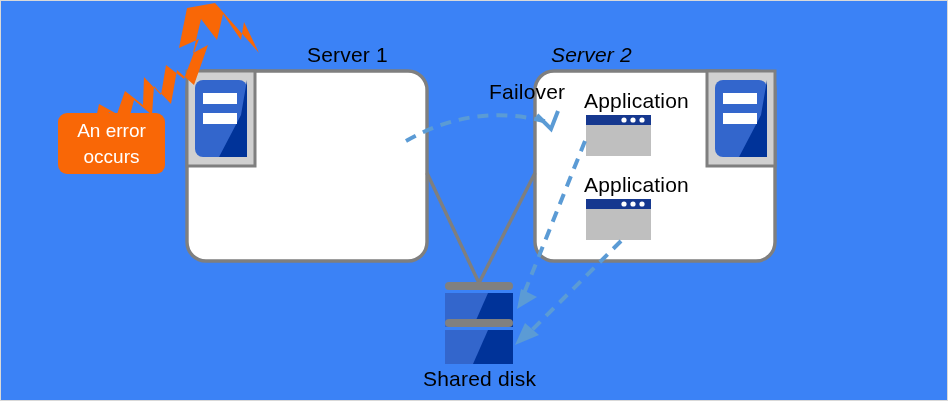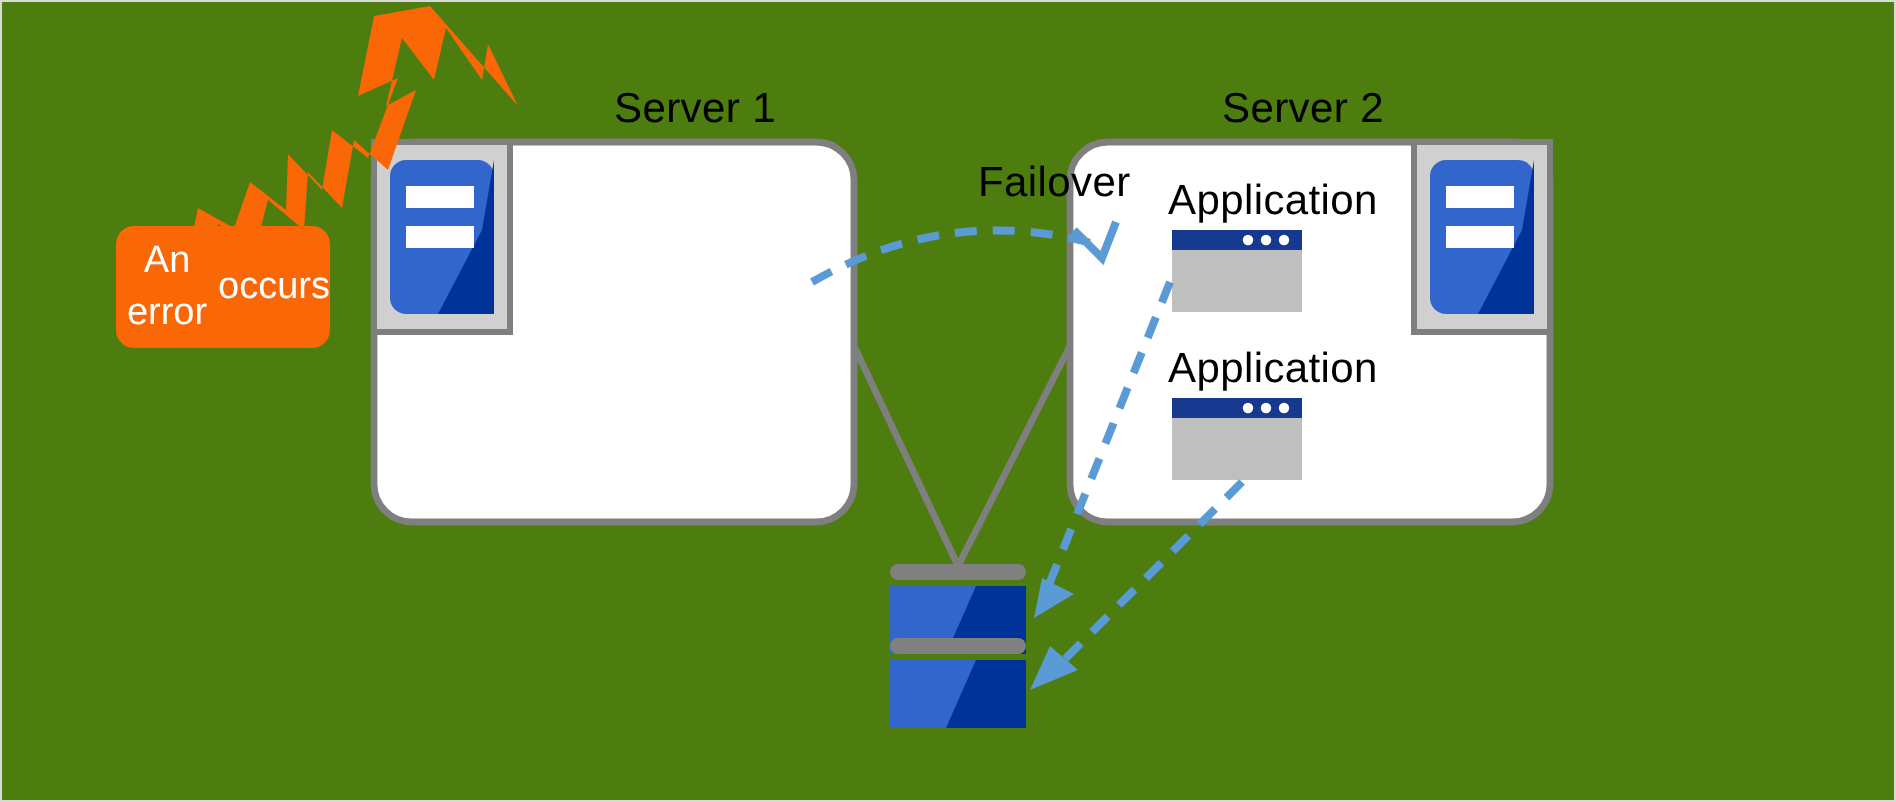--- a/index.html
+++ b/index.html
@@ -7,58 +7,59 @@
     padding: 0;
     background: #ffffff;
   }
   body {
     font-family: "Liberation Sans", sans-serif;
   }
   #canvas {
     position: relative;
     width: 948px;
     height: 401px;
-    background: #4d7c0f;
+    background: #3b82f6;
     border: 1px solid #d9d9d9;
     box-sizing: border-box;
     overflow: hidden;
   }
   #svg-layer {
     position: absolute;
     left: 0;
     top: 0;
     width: 948px;
     height: 401px;
   }
   .lbl {
     position: absolute;
     color: #000000;
     font-size: 21px;
     line-height: 1.15;
     white-space: nowrap;
     letter-spacing: 0.2px;
   }
   #server1-title { left: 306px; top: 42px; }
-  #server2-title { left: 610px; top: 42px; }
+  #server2-title { left: 550px; top: 42px; font-style: italic; }
   #failover-title { left: 444px; top: 79px; margin-left: 44px; }
   #app1-title { left: 583px; top: 88px; }
   #app2-title { left: 583px; top: 172px; }
   #disk-title { left: 422px; top: 366px; }
 
   #error-badge {
     position: absolute;
     left: 57px;
     top: 112px;
     width: 107px;
     height: 61px;
     background: #f96706;
     border-radius: 9px;
     color: #ffffff;
     font-size: 19px;
     display: flex;
+    flex-direction: column;
     align-items: center;
     justify-content: center;
     line-height: 1.32;
     text-align: center;
   }
   #error-badge span { display: block; }
 </style>
 </head>
 <body>
 
@@ -172,19 +173,20 @@
   <div class="lbl" id="server1-title">Server 1</div>
 
   <div class="lbl" id="server2-title">Server 2</div>
 
   <div class="lbl" id="failover-title">Failover</div>
 
   <div class="lbl" id="app1-title">Application</div>
 
   <div class="lbl" id="app2-title">Application</div>
 
+  <div class="lbl" id="disk-title">Shared disk</div>
 
   <div id="error-badge">
     <span>An error</span>
     <span>occurs</span>
   </div>
 
 </div>
 
 </body></html>

